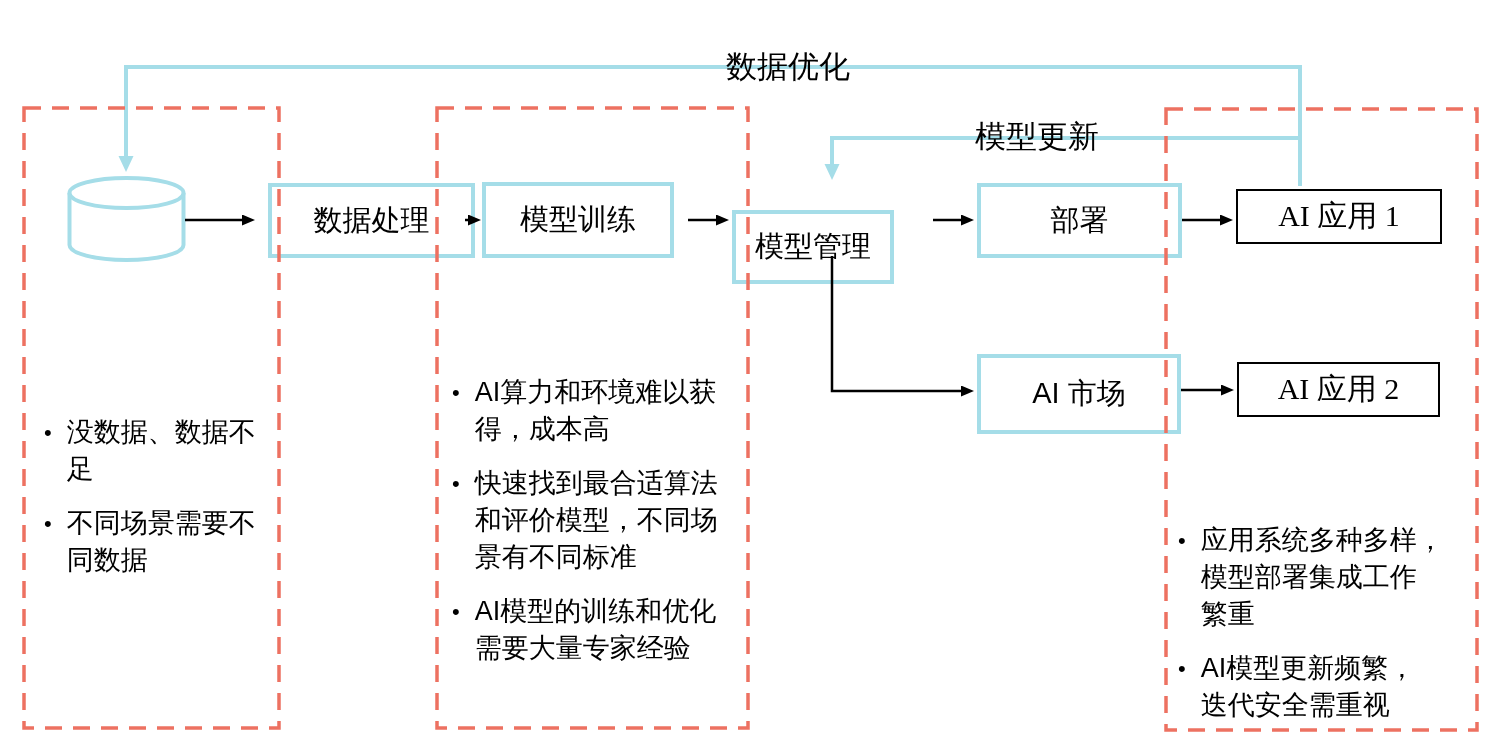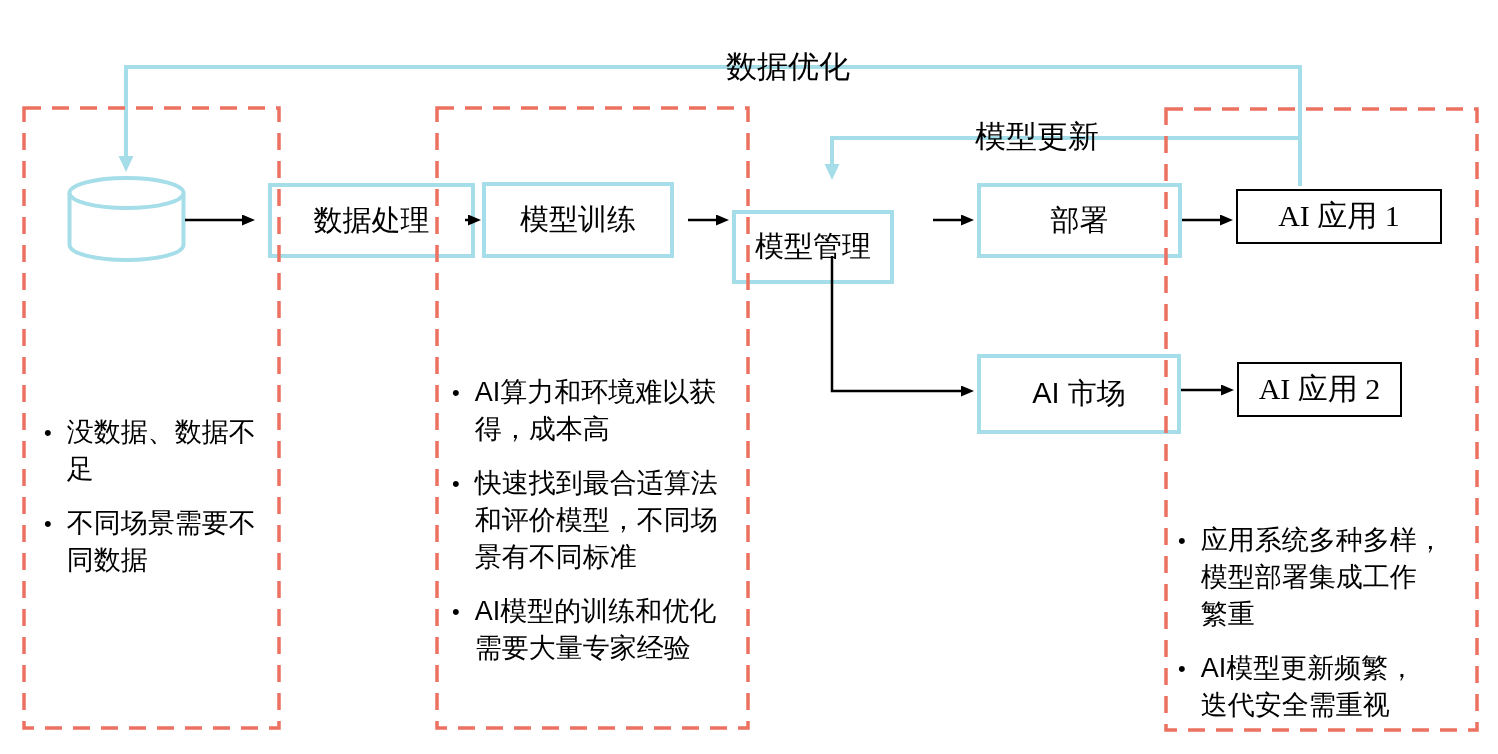--- a/index.html
+++ b/index.html
@@ -120,21 +120,21 @@
   </div>
 
   <div class="node cyan" style="left:977px;top:354px;width:204px;height:80px;">
     <span>AI 市场</span>
   </div>
 
   <div class="node black" style="left:1236px;top:189px;width:206px;height:55px;">
     <span>AI 应用 1</span>
   </div>
 
-  <div class="node black" style="left:1237px;top:362px;width:165px;height:55px;">
+  <div class="node black" style="left:1237px;top:362px;width:203px;height:55px;">
     <span>AI 应用 2</span>
   </div>
 
   <div class="bullet-list" style="left:44px;top:414px;width:240px;">
       <div class="bullet-item">
         <span class="bullet-dot">•</span>
         <span class="bullet-text">没数据、数据不
 足</span>
       </div>
       <div class="bullet-item">

